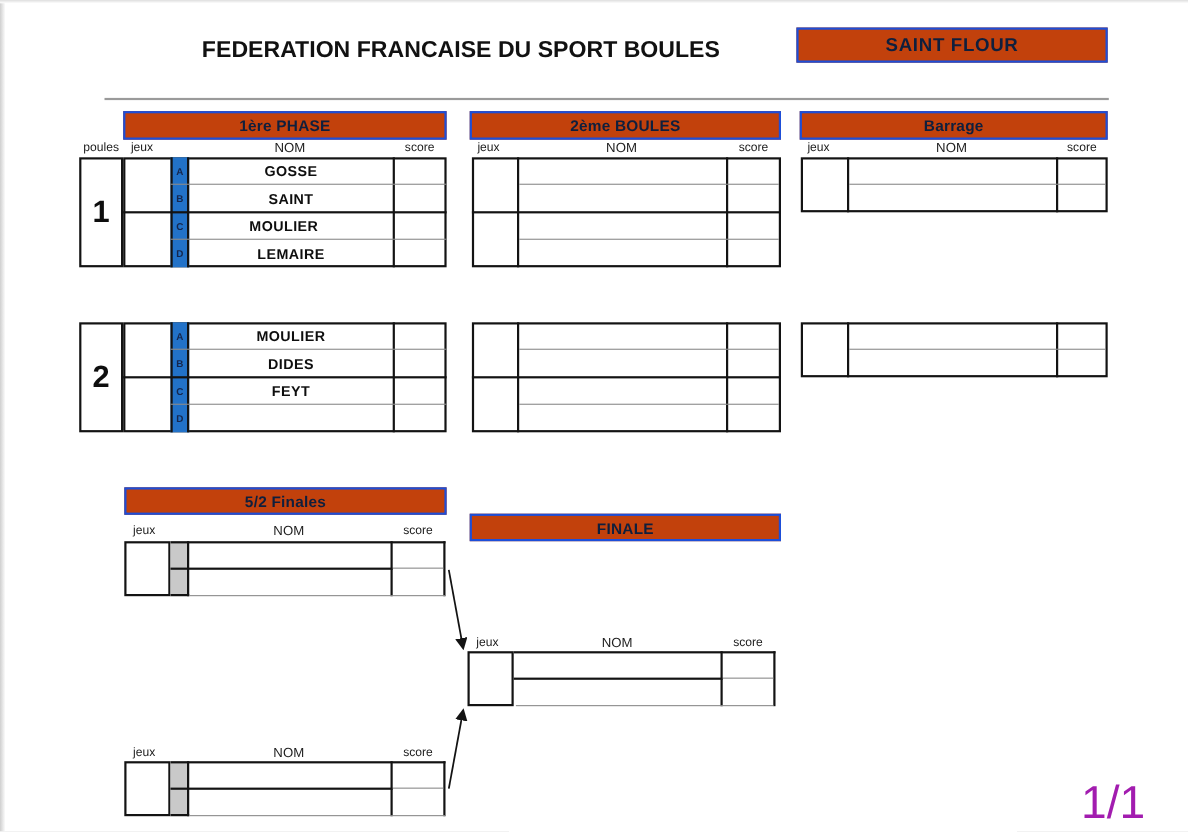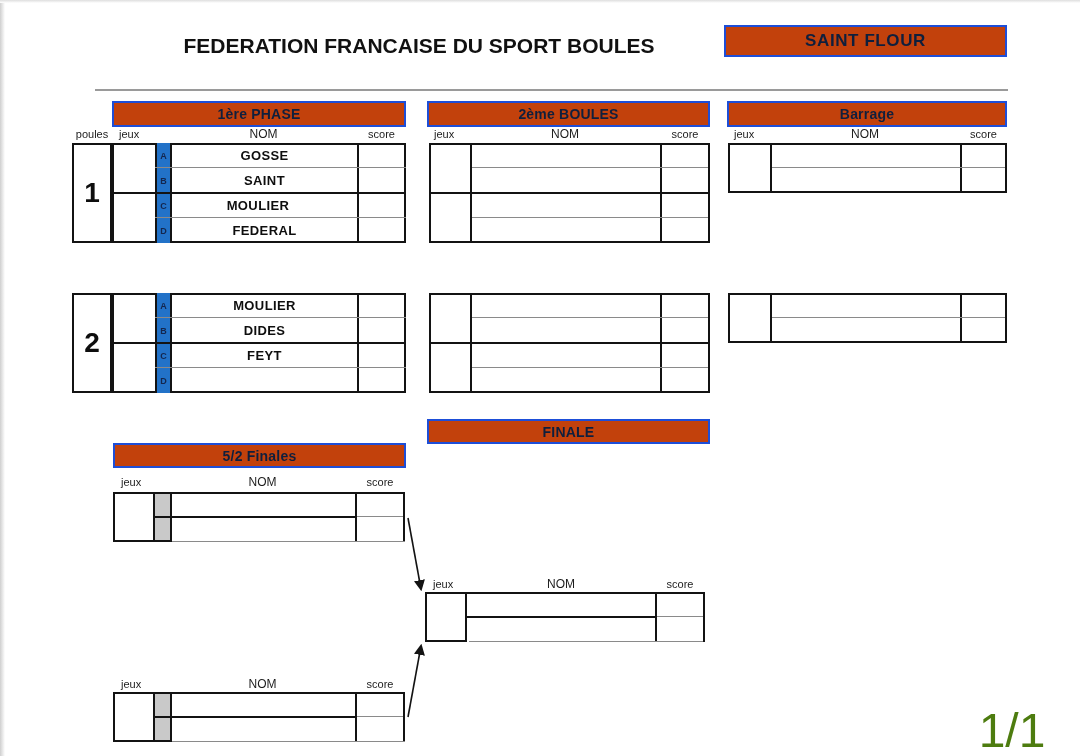--- a/index.html
+++ b/index.html
@@ -15,21 +15,21 @@
   }
   .lbl { font-size:11px; color:#1c1c1c; line-height:13px; white-space:nowrap; }
   .name { font-weight:700; font-size:13px; color:#0e0e0e; letter-spacing:.4px; }
   .blk { background:#131313; }
   .thin { background:#8a8a8a; }
   .border2 { border:2px solid #131313; }
   .letterbg { background:#2272C8; }
   .lettertxt { color:#14264d; font-weight:700; font-size:9px; }
   .graycol { background:#C9C9C9; }
   .poolnum { font-weight:700; font-size:28px; color:#0e0e0e; }
-  .pagenum { font-size:48px; color:#4d7c0f; font-weight:400; }
+  .pagenum { font-size:42px; color:#a21caf; font-weight:400; }
   .scan-left { left:0; top:0; width:5px; height:756px;
     background:linear-gradient(to right,#cfcfcf,#ffffff); }
   .scan-top { left:0; top:0; width:1080px; height:3px;
     background:linear-gradient(to bottom,#dedede,#ffffff); }
   svg { display:block; }
 </style>
 </head>
 <body>
 
 <div class="page">
@@ -70,21 +70,21 @@
     <div class="abs thin" style="left:83px;top:24px;width:251px;height:1px;"></div>
     <div class="abs thin" style="left:83px;top:74px;width:251px;height:1px;"></div>
     <div class="abs blk" style="left:40px;top:49px;width:294px;height:2px;"></div>
     <div class="abs ctr lettertxt" style="left:85px;top:0;width:13px;height:25px;">A</div>
     <div class="abs ctr lettertxt" style="left:85px;top:25px;width:13px;height:25px;">B</div>
     <div class="abs ctr lettertxt" style="left:85px;top:50px;width:13px;height:25px;">C</div>
     <div class="abs ctr lettertxt" style="left:85px;top:75px;width:13px;height:25px;">D</div>
     <div class="abs ctr name" style="left:100px;top:0;width:185px;height:25px;">GOSSE</div>
     <div class="abs ctr name" style="left:100px;top:25px;width:185px;height:25px;">SAINT</div>
     <div class="abs ctr name" style="left:100px;top:50px;width:172px;height:25px;">MOULIER</div>
-    <div class="abs ctr name" style="left:100px;top:75px;width:185px;height:25px;">FEDERAL</div>
+    <div class="abs ctr name" style="left:100px;top:75px;width:185px;height:25px;">LEMAIRE</div>
     <div class="abs" style="left:287px;top:2px;width:45px;height:96px;"></div>
   </div>
 
   <div class="abs" style="left:429px;top:143px;width:281px;height:100px;">
     <div class="abs border2" style="left:0;top:0;width:281px;height:100px;"></div>
     <div class="abs blk" style="left:41px;top:0;width:2px;height:100px;"></div>
     <div class="abs blk" style="left:231px;top:0;width:2px;height:100px;"></div>
     <div class="abs blk" style="left:0;top:49px;width:281px;height:2px;"></div>
     <div class="abs thin" style="left:43px;top:24px;width:236px;height:1px;"></div>
     <div class="abs thin" style="left:43px;top:74px;width:236px;height:1px;"></div>
@@ -135,21 +135,21 @@
 
   <div class="abs" style="left:728px;top:293px;width:279px;height:50px;">
     <div class="abs border2" style="left:0;top:0;width:279px;height:50px;"></div>
     <div class="abs blk" style="left:42px;top:0;width:2px;height:50px;"></div>
     <div class="abs blk" style="left:232px;top:0;width:2px;height:50px;"></div>
     <div class="abs thin" style="left:44px;top:24px;width:233px;height:1px;"></div>
     <div class="abs" style="left:2px;top:2px;width:40px;height:46px;"></div>
   </div>
 
   <div class="abs ctr hdrbox" style="left:113px;top:443px;width:293px;height:25px;">5/2 Finales</div>
-  <div class="abs ctr hdrbox" style="left:427px;top:419px;width:283px;height:25px;">FINALE</div>
+  <div class="abs ctr hdrbox" style="left:427px;top:467px;width:283px;height:25px;">FINALE</div>
 
   <div class="abs lbl" style="left:121px;top:476px;width:30px;height:13px;">jeux</div>
   <div class="abs ctr lbl" style="left:170px;top:475px;width:185px;height:14px;font-size:12px;">NOM</div>
   <div class="abs ctr lbl" style="left:355px;top:476px;width:50px;height:13px;">score</div>
 
   <div class="abs" style="left:113px;top:492px;width:292px;height:50px;">
     <div class="abs border2" style="left:0;top:0;width:42px;height:50px;"></div>
     <div class="abs graycol" style="left:42px;top:0;width:17px;height:50px;border-bottom:2px solid #131313;"></div>
     <div class="abs blk" style="left:42px;top:0;width:250px;height:2px;"></div>
     <div class="abs blk" style="left:57px;top:0;width:2px;height:50px;"></div>

